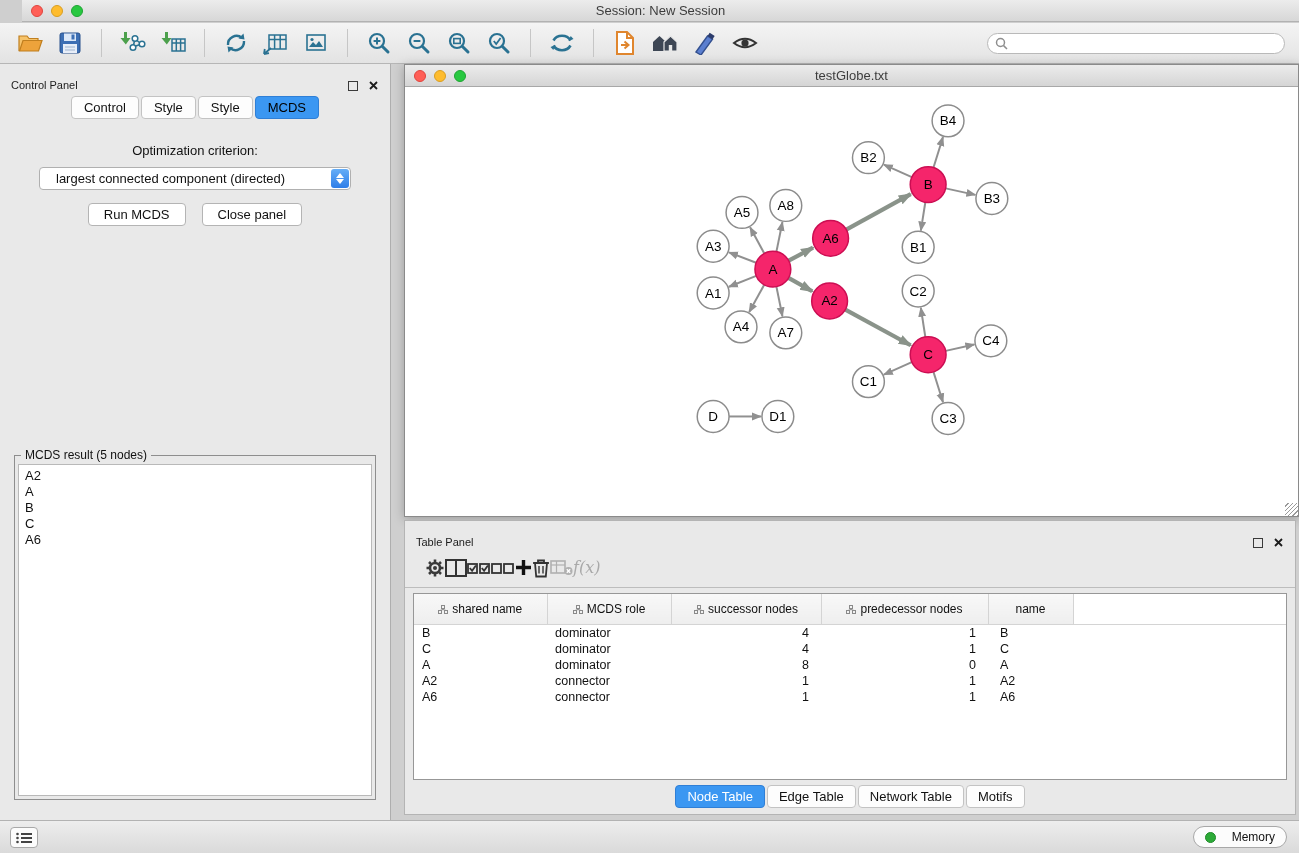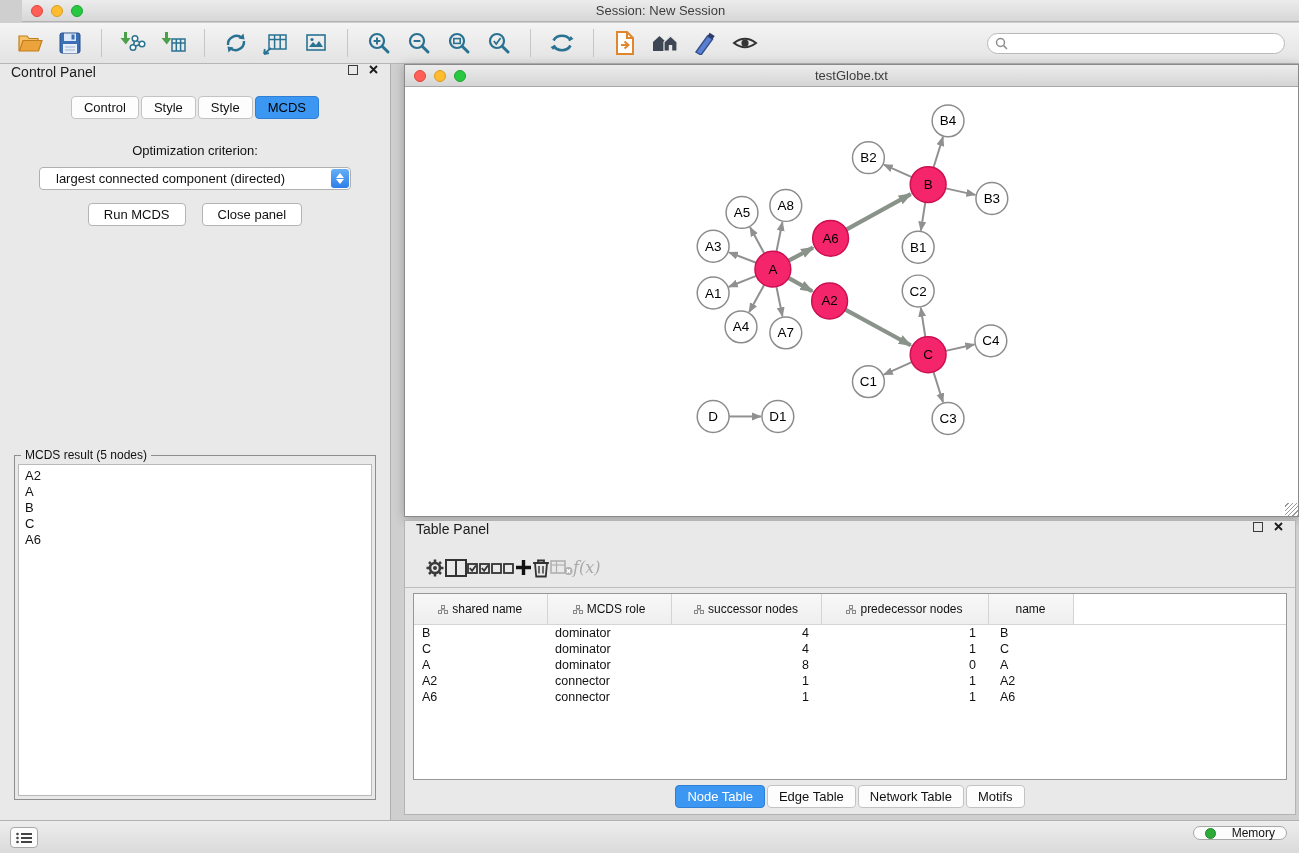--- a/index.html
+++ b/index.html
@@ -42,21 +42,21 @@
     width:298px; height:21px; border:1px solid #b9b9b9; border-radius:11px;
     padding:0 10px 0 26px; font-size:12px; background:#fff; outline:none;
     font-family:"Liberation Sans", sans-serif;
   }
 
   
   .control-panel {
     position:absolute; top:64px; left:0; width:391px; bottom:33px;
     background:#e9e9e9; border-right:1px solid #aeaeae;
   }
-  .panel-header { height:27px; display:flex; align-items:flex-start; padding:0 11px; font-size:14px; color:#1c1c1c; }
+  .panel-header { height:27px; display:flex; align-items:flex-end; padding:0 11px; font-size:11px; color:#1c1c1c; }
   .panel-winbtns { margin-left:auto; display:flex; gap:10px; align-items:center; }
   .float-btn { width:10px; height:10px; border:1.5px solid #3a3a3a; background:transparent; }
   .close-btn { width:11px; height:11px; display:flex; align-items:center; justify-content:center; }
 
   .cp-tabs { display:flex; justify-content:center; margin-top:5px; }
   .cp-tab {
     font-size:13px; padding:3px 12px; background:#fdfdfd;
     border:1px solid #c3c3c3; border-radius:4px; margin:0 1px; color:#111; cursor:default;
   }
   .cp-tab.selected { background:#3b97f2; border-color:#2f7fd6; color:#000000; }
@@ -151,21 +151,21 @@
   .status-bar {
     position:absolute; left:0; right:0; bottom:0; height:33px;
     background:linear-gradient(#ededed,#dadada); border-top:1px solid #b2b2b2;
   }
   .menu-toggle {
     position:absolute; left:10px; top:6px; width:28px; height:21px;
     border:1px solid #a8a8a8; border-radius:4px; background:#fcfcfc;
     display:flex; align-items:center; justify-content:center;
   }
   .memory-btn {
-    position:absolute; right:12px; top:5px; height:14px;
+    position:absolute; right:12px; top:5px; height:22px;
     border:1px solid #a8a8a8; border-radius:11px; background:#fcfcfc;
     display:flex; align-items:center; gap:16px; padding:0 11px; font-size:12px;
   }
   .mem-dot { width:11px; height:11px; border-radius:50%; background:#2daa38; border:1px solid #1d8a28; }
 </style>
 </head>
 <body>
 
 <div class="titlebar">
   <div class="traffic">

